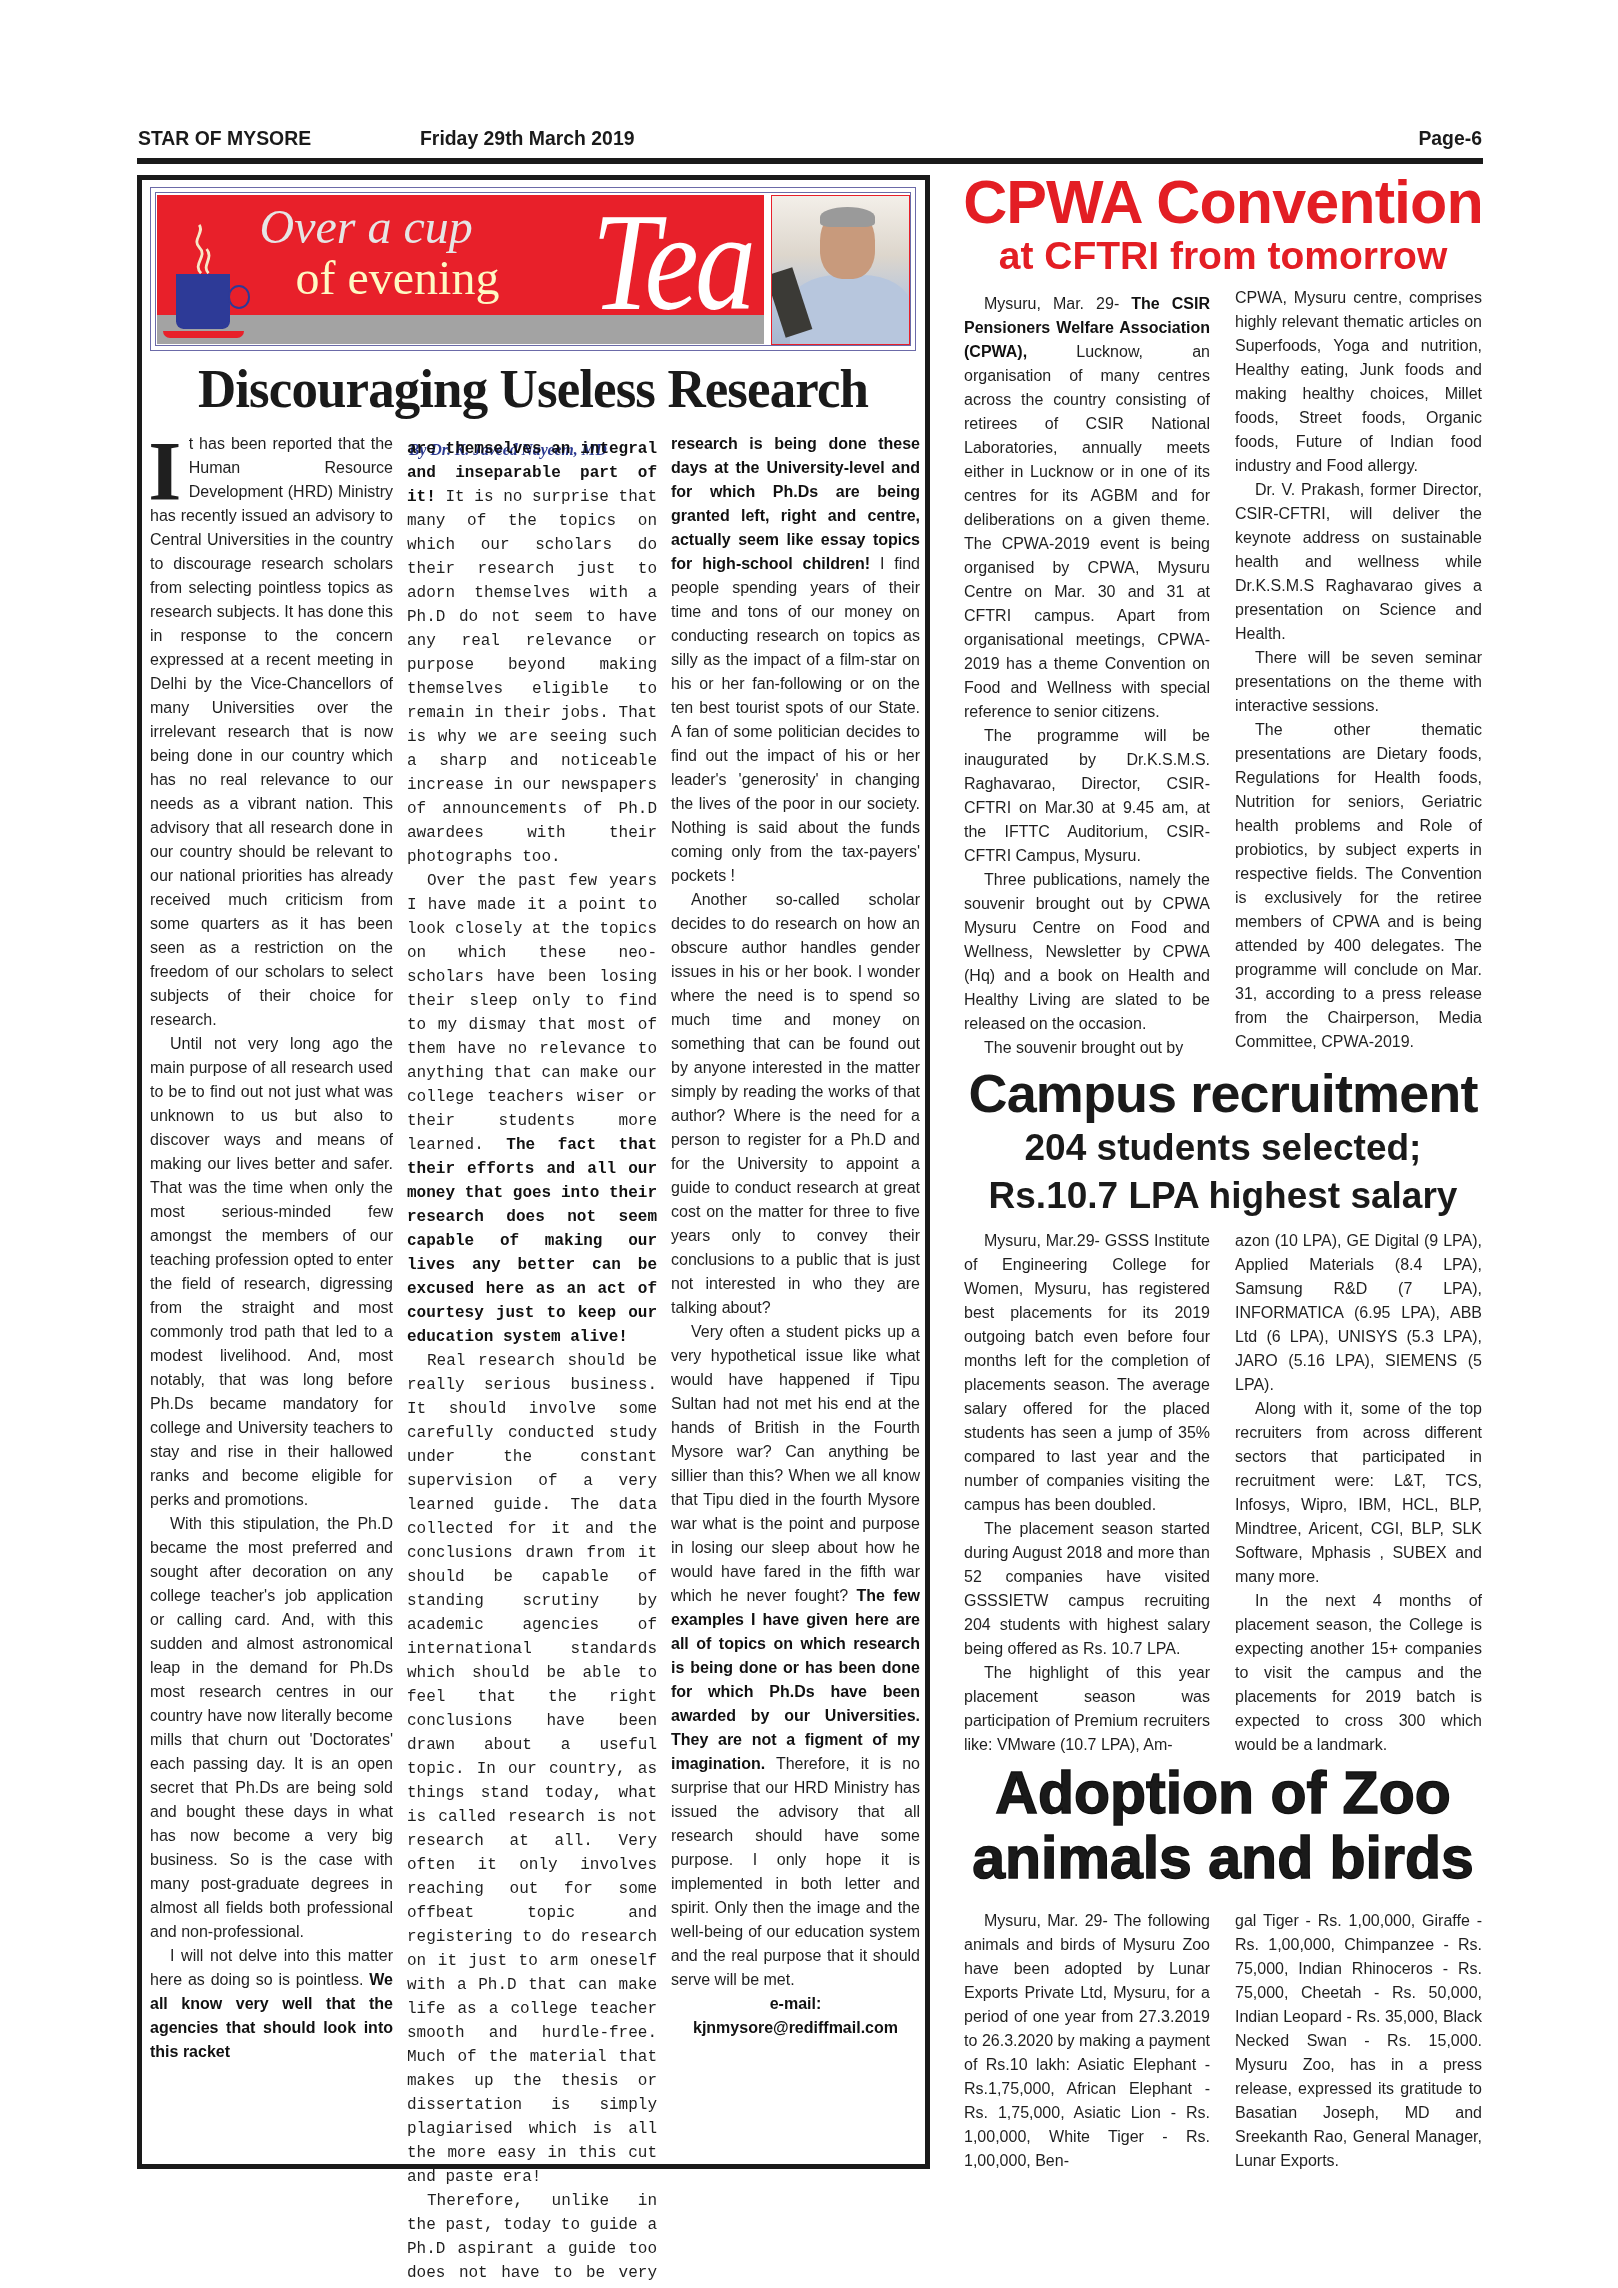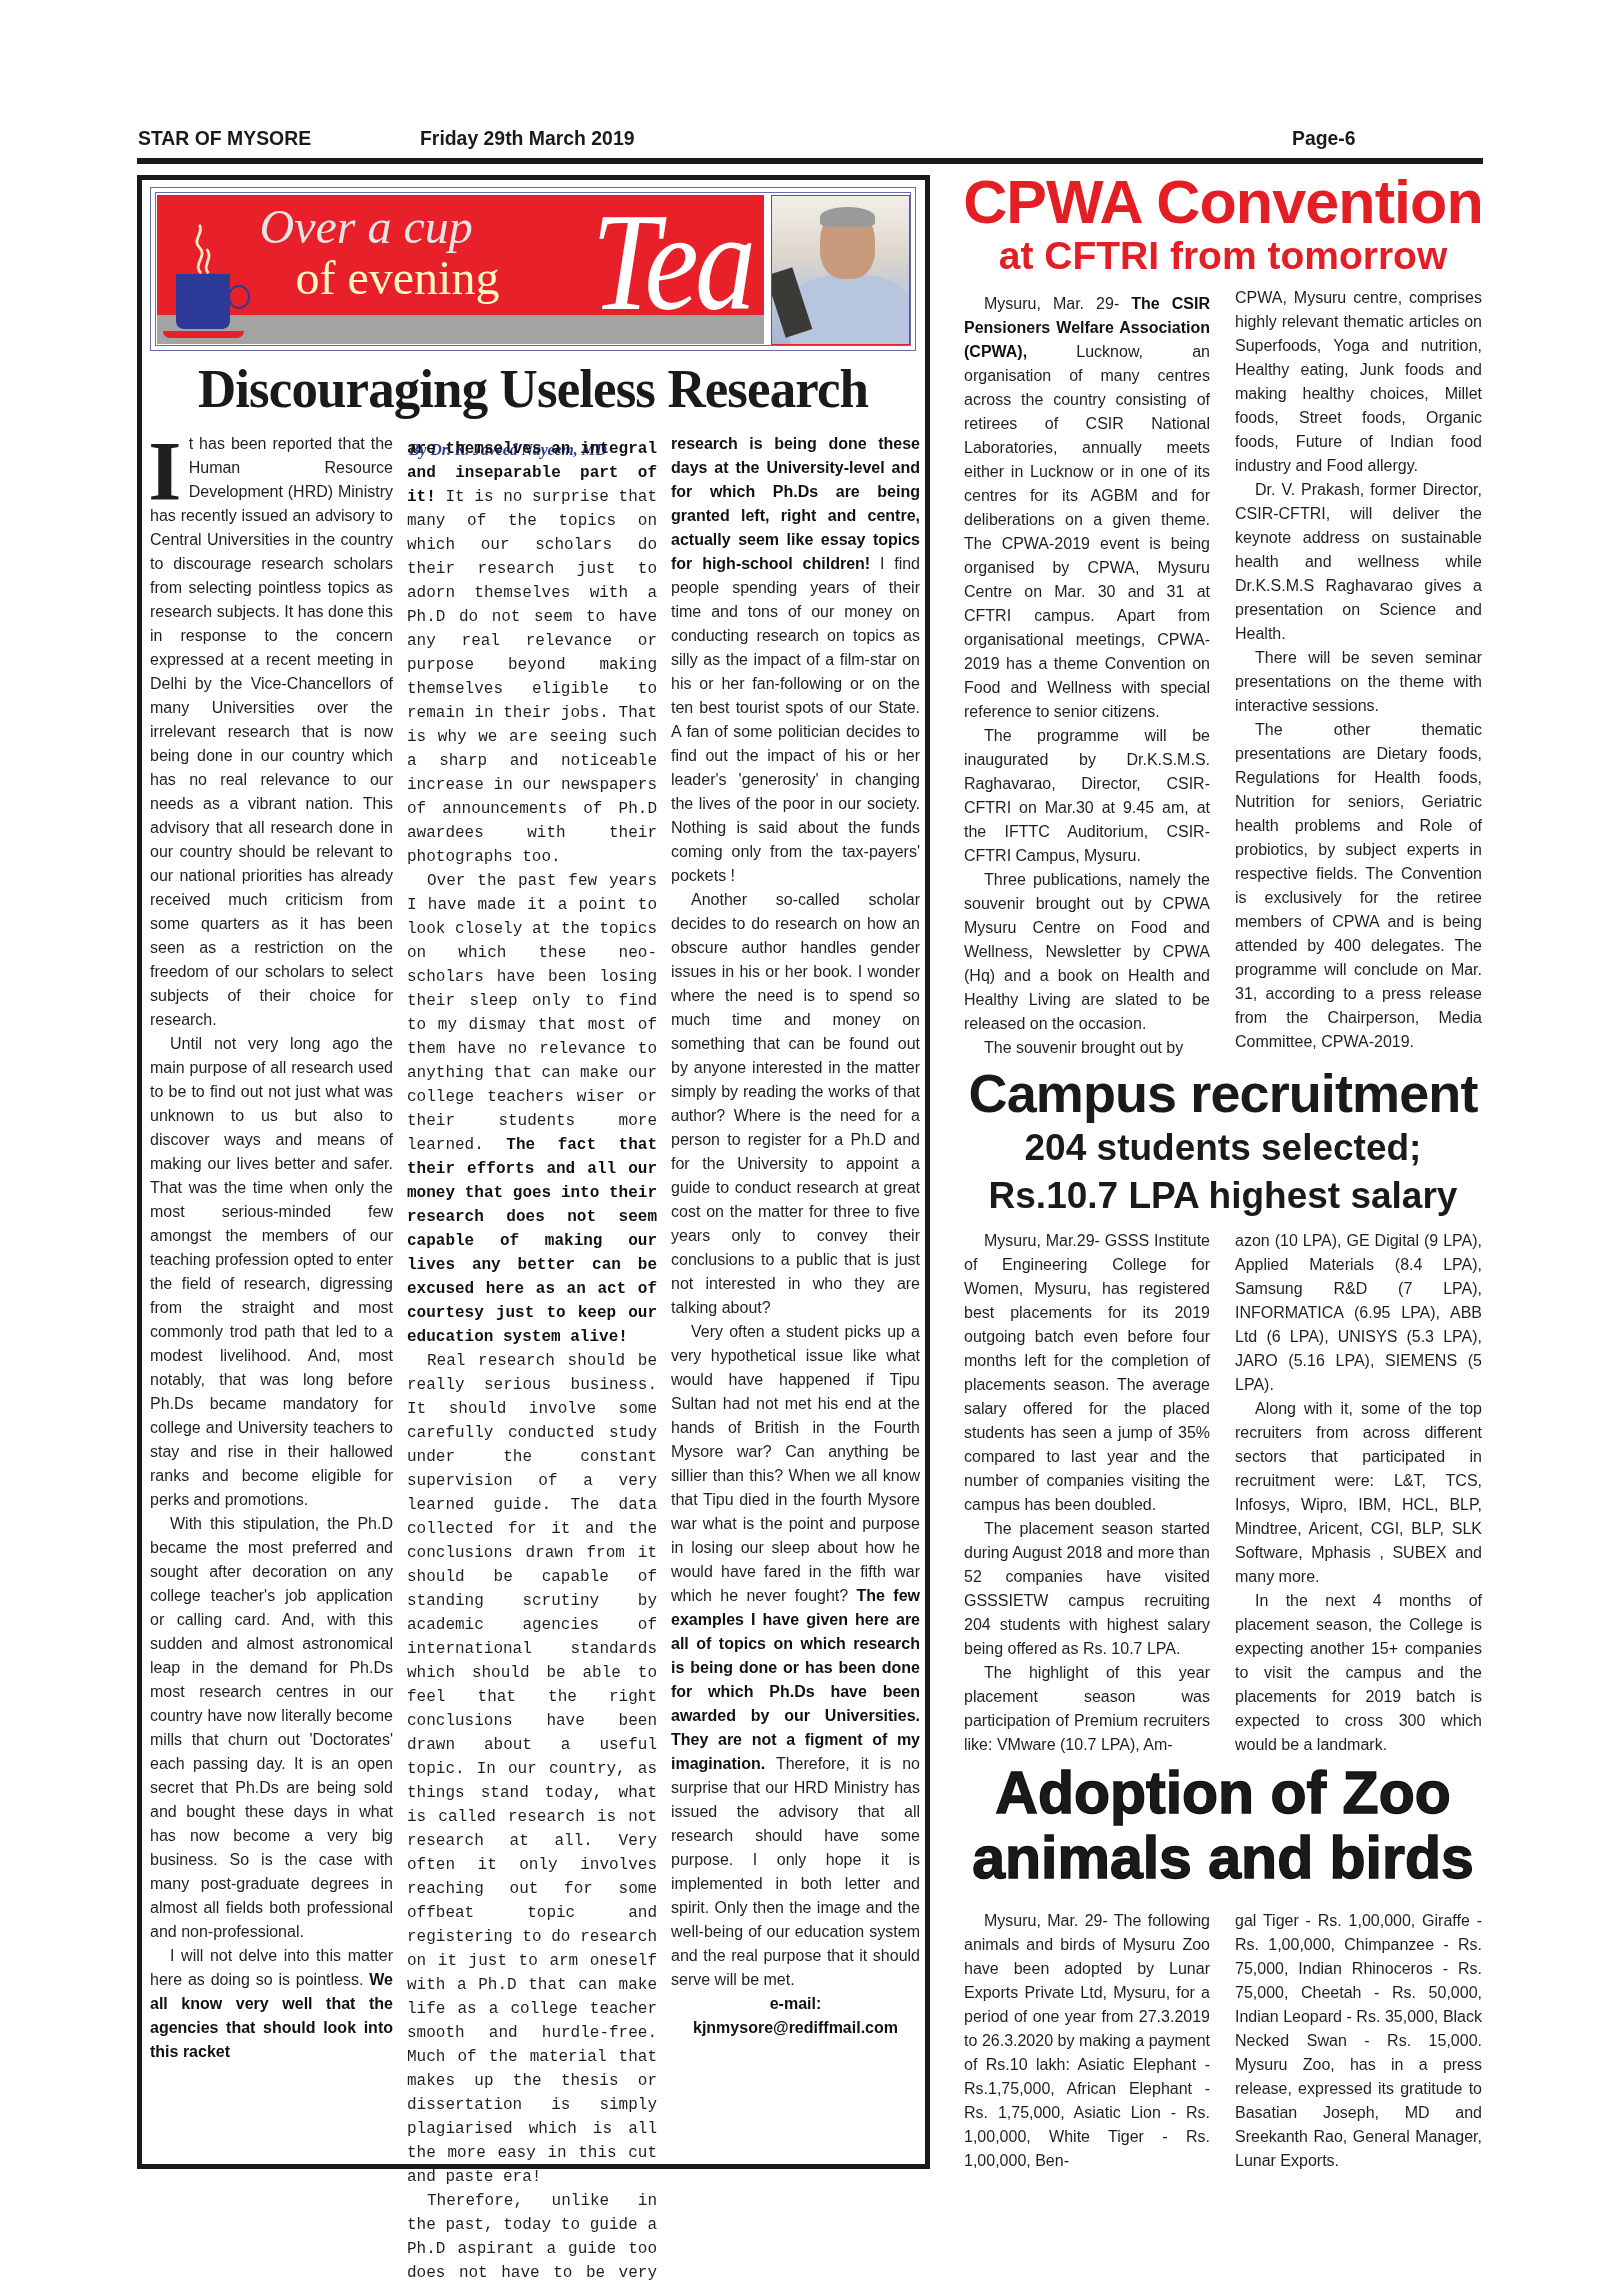--- a/index.html
+++ b/index.html
@@ -37,21 +37,21 @@
   .blk-h1 { left:960px; top:1063px; width:526px; text-align:center; font-weight:bold; font-size:54px; line-height:61px; white-space:nowrap; letter-spacing:-0.9px; }
   .blk-h2 { left:960px; top:1124px; width:526px; text-align:center; font-weight:bold; font-size:37px; line-height:48px; white-space:nowrap; }
   .zoo-h { left:960px; top:1761px; width:526px; text-align:center; font-weight:900; font-size:59px; line-height:65px; white-space:nowrap; -webkit-text-stroke:1.4px #111; }
   .rcol { font-size:16px; line-height:24px; }
 </style>
 </head>
 <body>
 
 <div class="abs masthead" style="left:138px;">STAR OF MYSORE</div>
 <div class="abs masthead" style="left:420px;">Friday 29th March 2019</div>
-<div class="abs masthead" style="left:1292px; width:190px; ">Page-6</div>
+<div class="abs masthead" style="left:1292px; width:190px; text-align:right;">Page-6</div>
 <div class="abs rule"></div>
 
 <div class="abs box"></div>
 
 <div class="abs banner">
   <div class="banner-inner">
     <div class="red">
       <svg class="steam" viewBox="0 0 30 56">
         <path d="M14 54 C4 44 22 36 12 26 C4 18 18 10 12 2" stroke="#f7e9c8" stroke-width="3" fill="none"></path>
         <path d="M22 54 C14 46 28 38 20 28" stroke="#f7e9c8" stroke-width="3" fill="none"></path>

